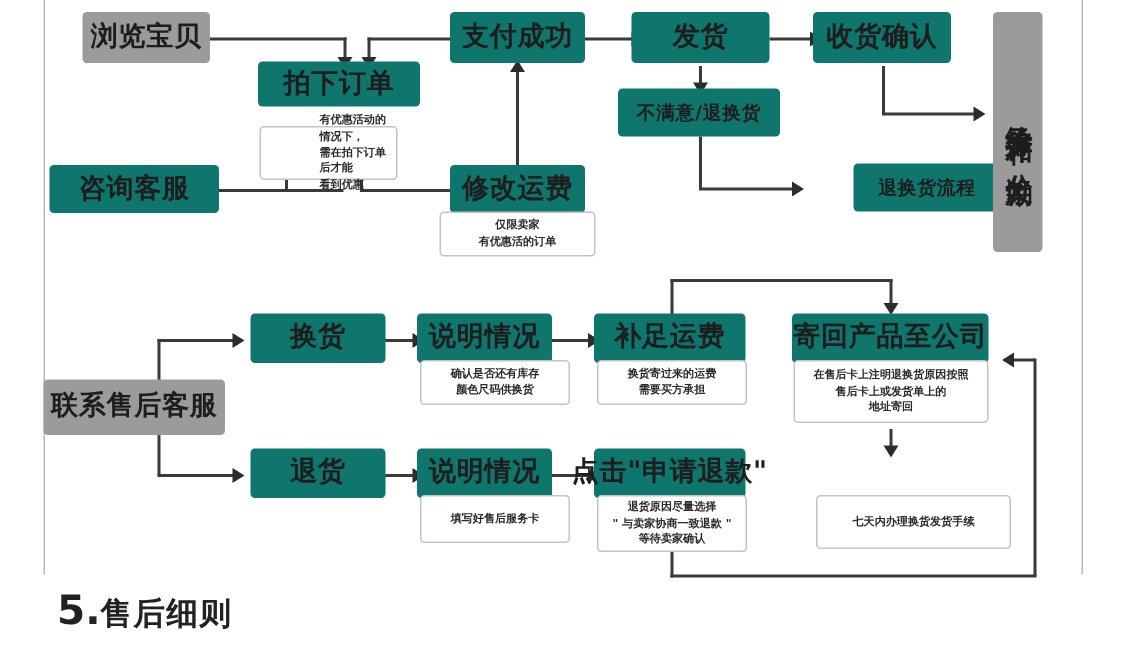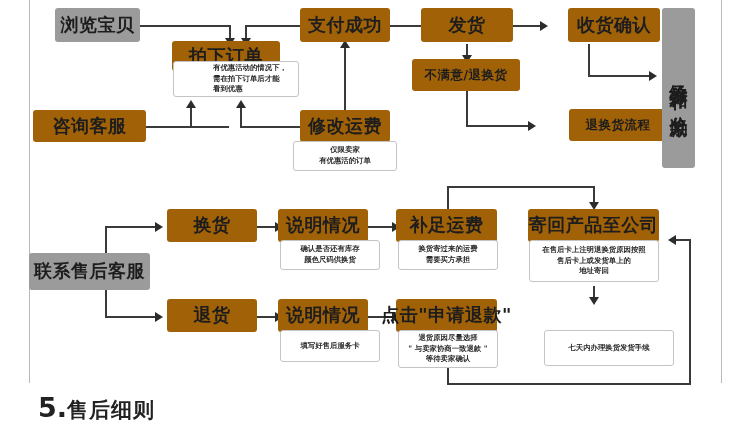--- a/index.html
+++ b/index.html
@@ -20,21 +20,21 @@
     position:absolute;
     box-sizing:border-box;
     display:flex;align-items:center;justify-content:center;
     text-align:center;
     border-radius:3px;
     color:#1d1d1d;
     line-height:1.15;
     letter-spacing:.5px;
     white-space:nowrap;
   }
-  .box.lt{background:#a16207;}
+  .box.lt{background:#0f766e;}
   .box.dk{background:#9b9b9b;}
   .box.sz-md{font-size:18px;font-weight:700;}
   .box.sz-sm{font-size:12.5px;font-weight:700;}
 
   
   .box.vert{
     writing-mode:vertical-rl;
     text-orientation:upright;
     white-space:pre;
     letter-spacing:2px;
@@ -121,28 +121,28 @@
   <div class="ln lnv" style="left:240px;top:108px;height:19px;"></div>
   <div class="arw u" style="left:236px;top:100px;"></div>
 
   <div class="ln lnv" style="left:344px;top:44px;height:66px;"></div>
   <div class="arw u" style="left:340px;top:40px;"></div>
 
   <div class="box dk sz-md" style="left:55px;top:8px;width:85px;height:34px;">浏览宝贝</div>
   <div class="box lt sz-md" style="left:172px;top:41px;width:108px;height:30px;">拍下订单</div>
   <div class="box lt sz-md" style="left:300px;top:8px;width:90px;height:34px;">支付成功</div>
   <div class="box lt sz-md" style="left:421px;top:8px;width:92px;height:34px;">发货</div>
-  <div class="box lt sz-md" style="left:568px;top:8px;width:92px;height:34px;">收货确认</div>
+  <div class="box lt sz-md" style="left:542px;top:8px;width:92px;height:34px;">收货确认</div>
   <div class="box lt sz-md" style="left:300px;top:110px;width:90px;height:32px;">修改运费</div>
   <div class="box lt sz-md" style="left:33px;top:110px;width:113px;height:32px;">咨询客服</div>
   <div class="box lt sz-sm" style="left:412px;top:59px;width:108px;height:32px;">不满意/退换货</div>
   <div class="box lt sz-sm" style="left:569px;top:109px;width:98px;height:32px;">退换货流程</div>
   <div class="box dk sz-md vert" style="left:662px;top:8px;width:33px;height:160px;">给予好评和 分奖励</div>
 
-  <div class="note tl" style="left:173px;top:61px;width:126px;height:36px;padding-left:39px;">有优惠活动的情况下，
+  <div class="note tl" style="left:173px;top:84px;width:92px;height:36px;padding-left:39px;">有优惠活动的情况下，
 需在拍下订单后才能
 看到优惠</div>
   <div class="note" style="left:293px;top:141px;width:104px;height:30px;">仅限卖家
 有优惠活的订单</div>
 
   <div class="ln lnv" style="left:105px;top:226px;height:91px;"></div>
   <div class="ln lnh" style="left:105px;top:226px;width:52px;"></div>
   <div class="arw r" style="left:155px;top:222px;"></div>
   <div class="ln lnh" style="left:105px;top:316px;width:52px;"></div>
   <div class="arw r" style="left:155px;top:312px;"></div>

